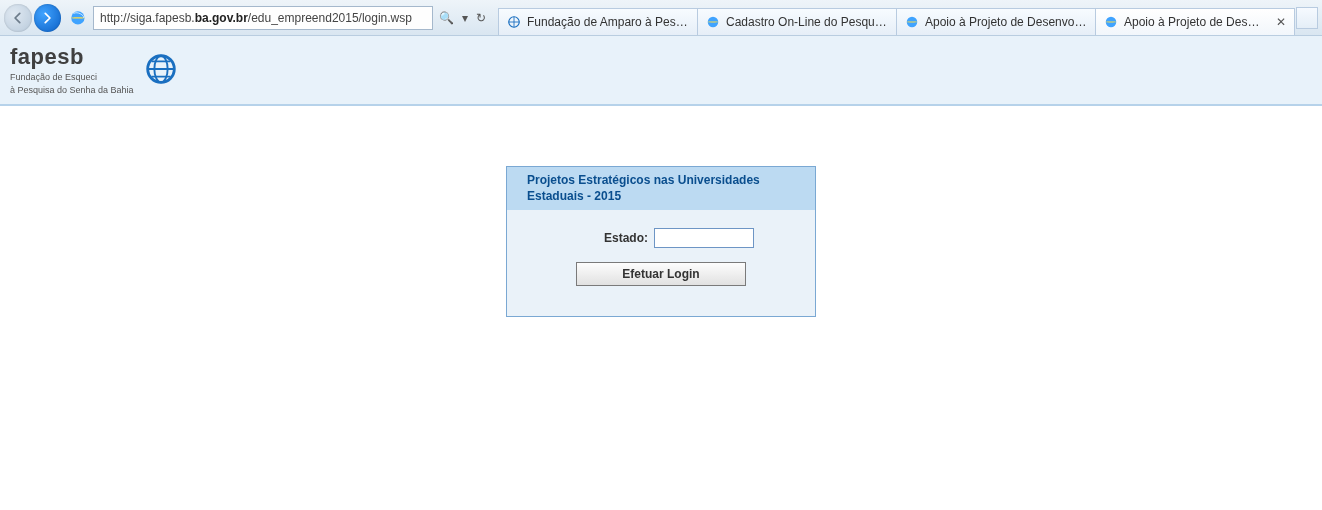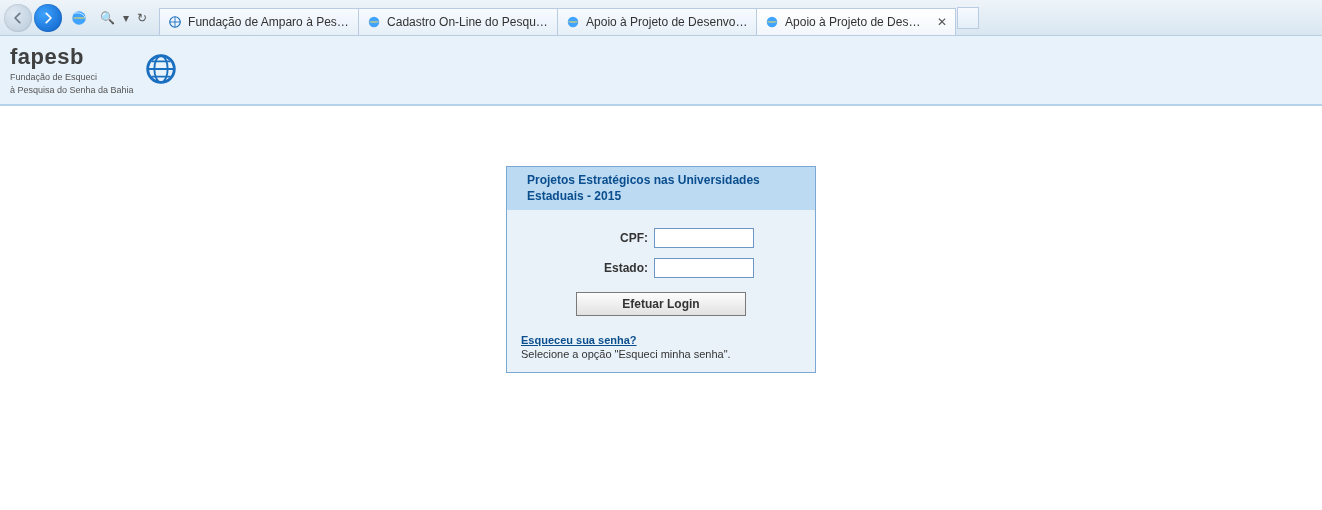--- a/index.html
+++ b/index.html
@@ -132,20 +132,25 @@
         <path d="M9 4l8 8-8 8" fill="none" stroke="#ffffff" stroke-width="3" stroke-linecap="round" stroke-linejoin="round"></path>
       </svg>
   </div>
   <span class="ie-logo">
     <svg viewBox="0 0 24 24">
         <circle cx="12" cy="12" r="9" fill="#3fa3ff"></circle>
         <path d="M3 12c0-1 18-1 18 0s-18 1-18 0z" fill="#ffe04a"></path>
         <path d="M6 6c6-3 14 2 14 6" fill="none" stroke="#fff" stroke-width="1"></path>
       </svg>
   </span>
+  <div class="address-bar">
+    <span>http://siga.fapesb.</span>
+      <span class="url-strong">ba.gov.br</span>
+      <span>/edu_empreend2015/login.wsp</span>
+  </div>
   <div class="addr-controls">
     <span>🔍</span>
     <span>▾</span>
     <span>↻</span>
   </div>
   <div class="tabs">
     <div class="tab">
       <span class="tab-icon fapesb-icon">
         <svg viewBox="0 0 24 24">
             <circle cx="12" cy="12" r="9" fill="none" stroke="#1a6fc0" stroke-width="2"></circle>
@@ -200,30 +205,22 @@
         <path d="M6 20h28M10 12h20M10 28h20" stroke="#1a6fc0" stroke-width="2" fill="none"></path>
       </svg>
     </span>
   </div>
 </div>
 
 <div class="content">
   <div class="login-card">
     <div class="login-title">Projetos Estratégicos nas Universidades Estaduais - 2015</div>
     <div class="login-body">
-      <div class="form-row">
-        <label>CPF:</label>
-        <input type="text" class="text-input" value="" style="">
-      </div>
       <div class="form-row">
         <label>Estado:</label>
         <input type="password" class="text-input" value="" style="">
       </div>
       <div class="login-button-row">
         <button class="login-button">Efetuar Login</button>
       </div>
-      <div>
-        <a href="#" class="forgot-link">Esqueceu sua senha?</a>
-        <div class="forgot-text">Selecione a opção "Esqueci minha senha".</div>
-      </div>
     </div>
   </div>
 </div>
 
 </body></html>

